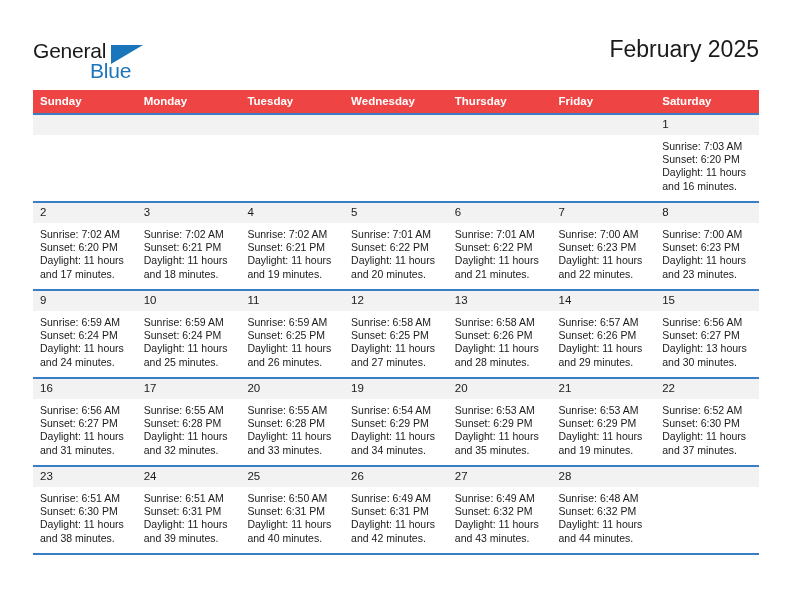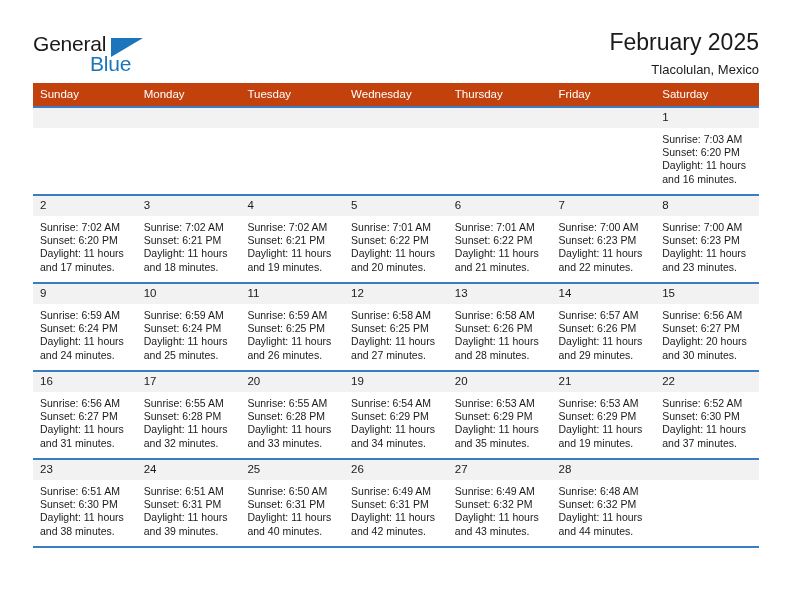--- a/index.html
+++ b/index.html
@@ -13,21 +13,21 @@
     height: 612px;
     font-family: "Liberation Sans", sans-serif;
     color: #000000;
     overflow: hidden;
   }
   .page {
     position: relative;
     width: 792px;
     height: 612px;
     box-sizing: border-box;
-    padding: 8px 33px;
+    padding: 15px 33px;
   }
 
   
   .header {
     position: relative;
     height: 75px;
     display: flex;
     align-items: flex-start;
     justify-content: space-between;
   }
@@ -82,24 +82,24 @@
     white-space: nowrap;
   }
 
   
   .calendar {
     width: 726px;
     border-collapse: collapse;
     table-layout: fixed;
   }
   .weekday-row th {
-    background: #c2410c;
+    background: #ef4444;
     color: #ffffff;
     font-size: 11.5px;
-    font-weight: normal;
+    font-weight: bold;
     text-align: left;
     padding: 5px 0 6px 7px;
     border: none;
   }
   .week-row td {
     vertical-align: top;
     border-top: 2px solid #3b7dc4;
     padding: 0;
     height: 88px;
     box-sizing: border-box;
@@ -139,21 +139,20 @@
   <div class="header">
 
     <div class="brand">
       <span class="brand-general">General</span>
       <span class="brand-triangle"></span>
       <span class="brand-blue">Blue</span>
     </div>
 
     <div class="title-block">
       <div class="cal-title">February 2025</div>
-      <div class="cal-subtitle">Tlacolulan, Mexico</div>
     </div>
 
   </div>
 
   <table class="calendar">
     <thead>
       <tr class="weekday-row">
         <th>Sunday</th>
         <th>Monday</th>
         <th>Tuesday</th>
@@ -297,21 +296,21 @@
               <div>Sunrise: 6:57 AM</div>
               <div>Sunset: 6:26 PM</div>
               <div class="daylight">Daylight: 11 hours and 29 minutes.</div>
             </div>
           </td>
           <td>
             <div class="daynum">15</div>
             <div class="details">
               <div>Sunrise: 6:56 AM</div>
               <div>Sunset: 6:27 PM</div>
-              <div class="daylight">Daylight: 20 hours and 30 minutes.</div>
+              <div class="daylight">Daylight: 13 hours and 30 minutes.</div>
             </div>
           </td>
         </tr>
         <tr class="week-row">
           <td>
             <div class="daynum">16</div>
             <div class="details">
               <div>Sunrise: 6:56 AM</div>
               <div>Sunset: 6:27 PM</div>
               <div class="daylight">Daylight: 11 hours and 31 minutes.</div>

